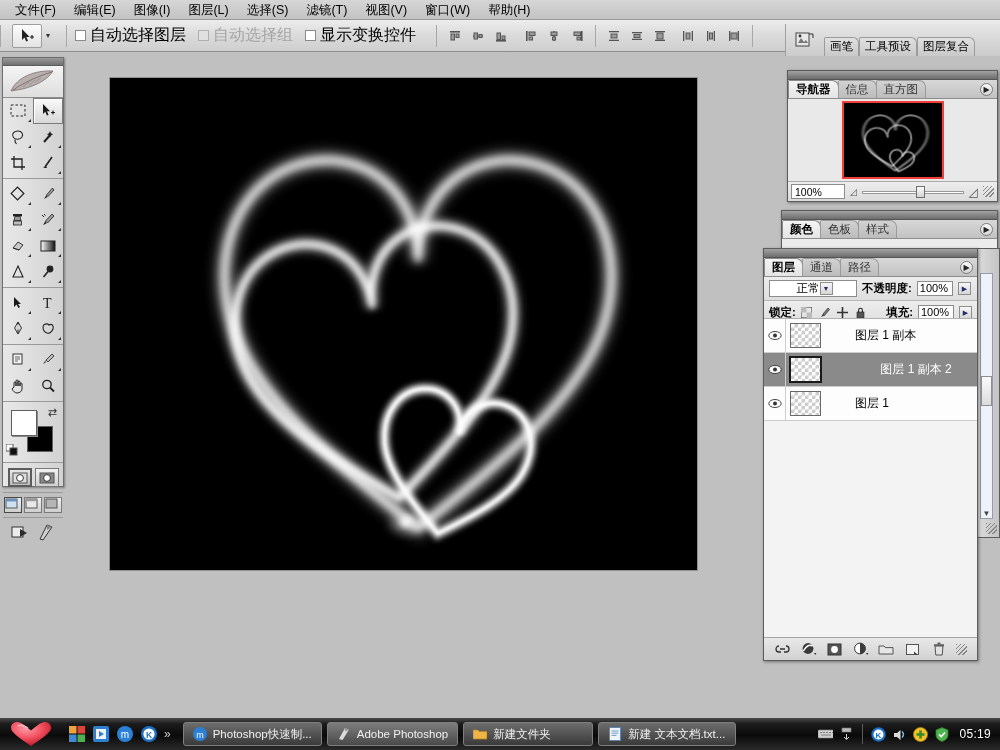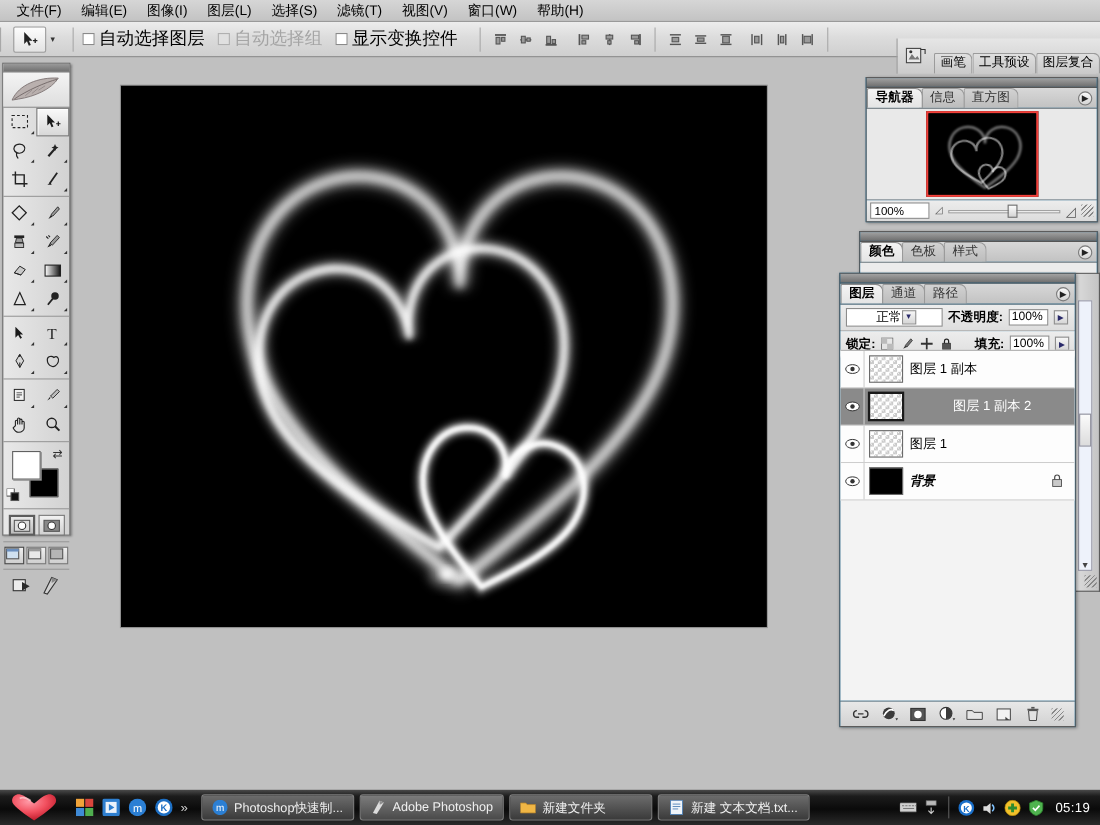--- a/index.html
+++ b/index.html
@@ -45,21 +45,21 @@
   .opt-label{ font-size:16px; }
   .opt-label.dim{ color:#a5a5a5; }
   .align-group{ display:flex; align-items:center; gap:3px; }
   .align-btn{
     width:20px; height:20px; display:flex; align-items:center; justify-content:center;
     border:1px solid transparent;
   }
 
   
   #palette-well{
-    position:absolute; right:0; top:35px; width:185px; height:32px;
+    position:absolute; right:0; top:24px; width:215px; height:32px;
     background:linear-gradient(#e6e6e6,#cbcbcb);
     border-left:1px solid #a0a0a0;
     display:flex; align-items:center;
   }
   #well-icon{ width:26px; height:24px; margin-left:6px; display:flex;align-items:center;justify-content:center;}
   .well-tabs{ display:flex; align-items:flex-end; height:32px; margin-left:6px; }
   .well-tab{
     font-size:11.5px; padding:2px 5px 3px 5px; margin-top:8px;
     background:linear-gradient(#e0e0e0,#c9c9c9);
     border:1px solid #9b9b9b; border-bottom:none;
@@ -119,21 +119,21 @@
   #canvas-wrap{
     position:absolute; left:110px; top:78px; width:587px; height:492px;
     background:#000;
     box-shadow:0 0 0 1px #909090;
   }
   #canvas-img{ width:100%; height:100%; display:block; }
 
   
   .panel{
     position:absolute;
-    background:#0369a1;
+    background:#ef4444;
     border:1px solid #5c5c5c;
     box-shadow:1px 1px 3px rgba(0,0,0,.4);
   }
   .panel-grip{
     height:9px; background:linear-gradient(#a2a2a2,#6d6d6d);
     border-bottom:1px solid #555;
   }
   .panel-tabs{
     height:19px; display:flex; align-items:flex-end;
     background:linear-gradient(#d8d8d8,#c2c2c2);
@@ -226,21 +226,21 @@
   }
   .lthumb{
     width:31px; height:25px; margin:0 6px 0 4px; border:1px solid #6a6a6a;
     background-image:
       linear-gradient(45deg,#c9c9c9 25%,transparent 25%,transparent 75%,#c9c9c9 75%),
       linear-gradient(45deg,#c9c9c9 25%,#fff 25%,#fff 75%,#c9c9c9 75%);
     background-size:7px 7px; background-position:0 0,3.5px 3.5px;
   }
   .lthumb.active-outline{ outline:2px solid #1a1a1a; outline-offset:-1px; border-color:#000; }
   .lthumb.black{ background-image:none; background:#000; }
-  .lname{ font-size:12px; flex:1; }
+  .lname{ font-size:12px; flex:1;margin-left:28px; }
   .lname.italic{ font-style:italic; font-weight:bold; font-size:11.5px; }
   .llock{ margin-right:10px; }
   #layers-foot{
     position:absolute; left:0; right:0; bottom:0; height:23px;
     background:linear-gradient(#e8e8e8,#d2d2d2); border-top:1px solid #a5a5a5;
     display:flex; align-items:center; justify-content:space-around; padding:0 5px;
   }
   .fbtn{ width:17px;height:16px; display:flex;align-items:center;justify-content:center; }
   
   #right-sliver{
@@ -873,36 +873,20 @@
       <div class="eye-cell">
         <svg width="14" height="11">
             <ellipse cx="7" cy="5.5" rx="6.2" ry="4" fill="#fff" stroke="#333" stroke-width=".9"></ellipse>
             <circle cx="7" cy="5.5" r="2" fill="#333"></circle>
           </svg>
       </div>
       <div class="lthumb"></div>
       <span class="lname">图层 1</span>
     </div>
 
-    <div class="layer-item">
-      <div class="eye-cell">
-        <svg width="14" height="11">
-            <ellipse cx="7" cy="5.5" rx="6.2" ry="4" fill="#fff" stroke="#333" stroke-width=".9"></ellipse>
-            <circle cx="7" cy="5.5" r="2" fill="#333"></circle>
-          </svg>
-      </div>
-      <div class="lthumb black"></div>
-      <span class="lname italic">背景</span>
-      <span class="llock">
-        <svg width="12" height="13">
-            <rect x="2" y="6" width="8" height="6.2" fill="#c9c9c9" stroke="#4a4a4a" stroke-width=".8"></rect>
-            <path d="M3.8 6 V4 a2.2 2.2 0 014.4 0 V6" fill="none" stroke="#4a4a4a" stroke-width="1.1"></path>
-          </svg>
-      </span>
-    </div>
 
   </div>
 
   <div id="layers-foot">
     <div class="fbtn">
         <svg width="17" height="12">
           <path d="M5 3 a3 3 0 000 6 h2 M12 3 a3 3 0 010 6 h-2 M6 6 h5" fill="none" stroke="#333" stroke-width="1.3"></path>
         </svg>
       </div>
     <div class="fbtn">

